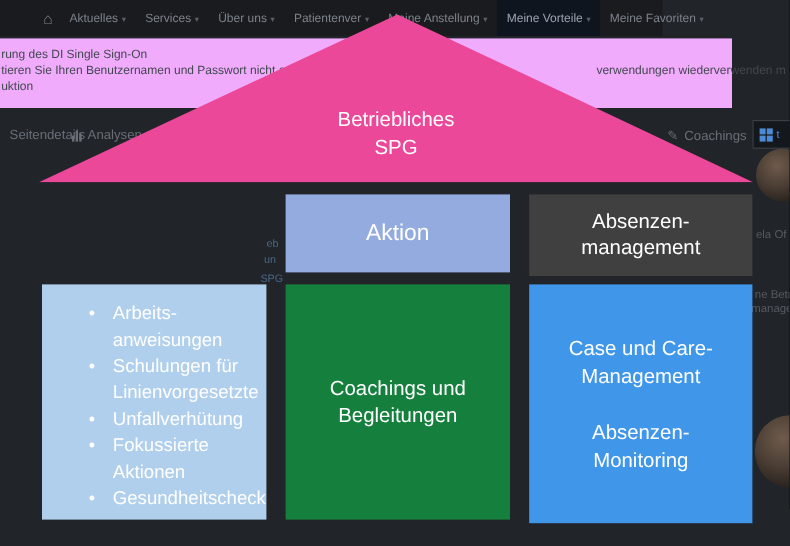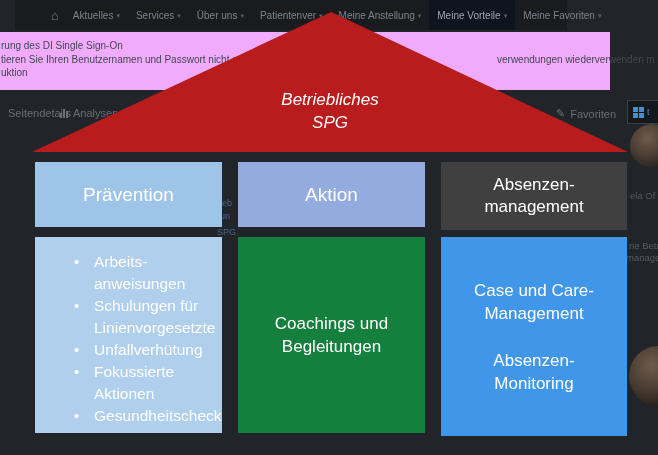--- a/index.html
+++ b/index.html
@@ -4,21 +4,21 @@
 <style>
   * { margin:0; padding:0; box-sizing:border-box; }
   html,body { background:#101215; }
   .screen {
     position:relative; width:658px; height:455px; overflow:hidden;
     background:#212428; font-family:"Liberation Sans", sans-serif;
   }
 
   
   .nav {
-    position:absolute; left:15px; top:0; width:552px; height:30px;
+    position:absolute; left:0; top:0; width:552px; height:30px;
     background:#191b1f; display:flex; align-items:stretch; z-index:1;
   }
   .home { display:flex; align-items:center; margin-left:30px; padding:0 6px; color:#7d838b; font-size:13px; }
   .home-icon::before { content:"⌂"; }
   .nav-item {
     display:flex; align-items:center; gap:3px; padding:0 8px;
     color:#7d838b; font-size:10px; white-space:nowrap; cursor:pointer;
   }
   .nav-item.active { background:#0f151e; color:#9aa4b2; }
   .caret { font-size:7px; color:#5a6069; transform:translateY(1px); }
@@ -54,21 +54,21 @@
   .frag-blue { color:#4a6788; font-size:9px; }
   .frag-gray { color:#565b62; font-size:9.5px; }
   .avatar { position:absolute; border-radius:50%;
     background:radial-gradient(circle at 40% 32%, #6f5b4d 0%, #4a3d33 45%, #2b2520 75%, #211d19 100%); }
   .avatar-1 { left:630px; top:124px; width:44px; height:44px; }
   .avatar-2 { left:629px; top:346px; width:58px; height:60px; }
 
   
   .triangle {
     position:absolute; left:32px; top:12px; width:596px; height:140px;
-    background:#b91c1c; clip-path:polygon(50.2% 0%, 100% 100%, 0% 100%); z-index:5;font-style:italic;
+    background:#ec4899; clip-path:polygon(50.2% 0%, 100% 100%, 0% 100%); z-index:5;
   }
   .triangle-title { position:absolute; left:0; right:0; top:76px; text-align:center;
     color:#ffffff; font-size:17px; line-height:23px; }
   .box { position:absolute; z-index:5; color:#fff; }
   .hdr { display:flex; align-items:center; justify-content:center; text-align:center; }
   .hdr1 { left:35px;  top:162px; width:187px; height:65px; background:#9ec5e8; font-size:19px; }
   .hdr2 { left:238px; top:162px; width:187px; height:65px; background:#93abde; font-size:19px; }
   .hdr3 { left:441px; top:162px; width:186px; height:68px; background:#404040; font-size:17px; line-height:22px; }
   .hdr3 .inner { width:130px; }
   .body1 { left:35px;  top:237px; width:187px; height:196px; background:#b0cfec;padding-left:20px; }
@@ -136,21 +136,21 @@
   <span class="toolbar-item t-analytics">
     <span class="bars">
         <i></i>
         <i></i>
         <i></i>
       </span>
     <span>Analysen</span>
   </span>
   <span class="toolbar-item t-edit">
     <span class="pencil-icon"></span>
-    <span>Favoriten</span>
+    <span>Coachings</span>
   </span>
   <span class="corner-btn">
     <span class="tile-icon">
         <i></i>
         <i></i>
         <i></i>
         <i></i>
       </span>
     <span class="corner-txt">t</span>
   </span>
@@ -164,21 +164,20 @@
   <span class="frag frag-blue" style="left:220px; top:211px;">un</span>
   <span class="frag frag-blue" style="left:217px; top:227px;">SPG</span>
 
   <div class="triangle">
     <div class="triangle-title">
       <div>Betriebliches</div>
       <div>SPG</div>
     </div>
   </div>
 
-  <div class="box hdr hdr1">Prävention</div>
   <div class="box hdr hdr2">Aktion</div>
   <div class="box hdr hdr3">
     <span class="inner">Absenzen- management</span>
   </div>
 
   <div class="box body1">
     <ul class="blist">
       <li>Arbeits- anweisungen</li>
       <li>Schulungen für Linienvorgesetzte</li>
       <li>Unfallverhütung</li>

